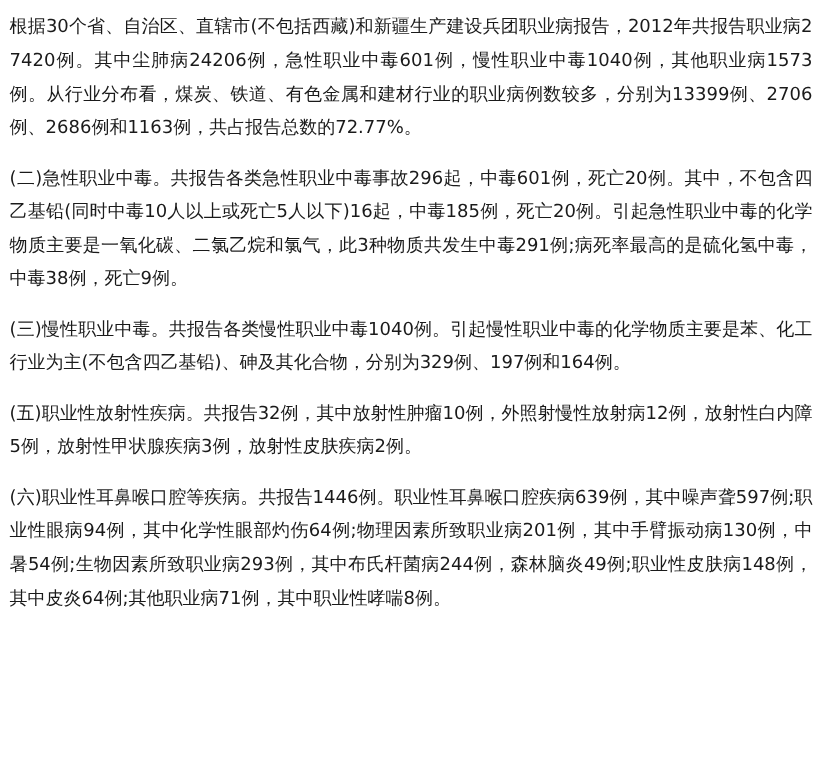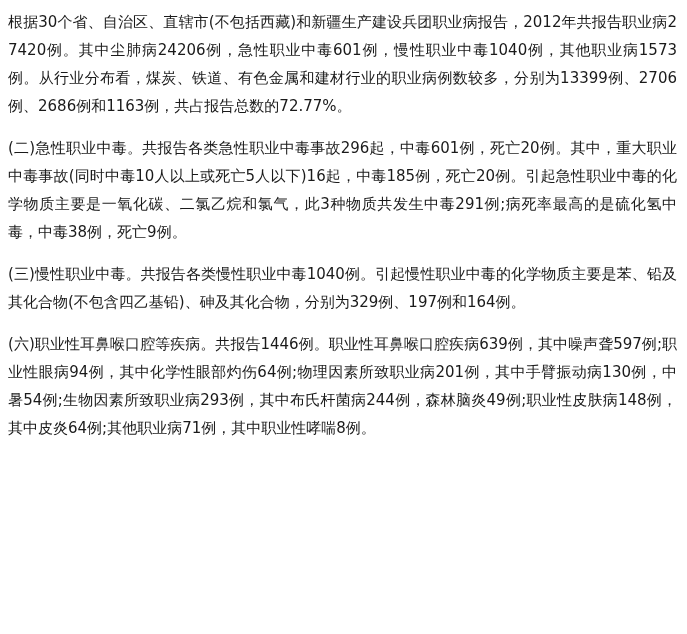--- a/index.html
+++ b/index.html
@@ -33,16 +33,17 @@
   }
   .para.last {
     margin-bottom: 0;
   }
 </style>
 </head>
 <body>
 
 <div class="page">
   <p class="para">根据30个省、自治区、直辖市(不包括西藏)和新疆生产建设兵团职业病报告，2012年共报告职业病27420例。其中尘肺病24206例，急性职业中毒601例，慢性职业中毒1040例，其他职业病1573例。从行业分布看，煤炭、铁道、有色金属和建材行业的职业病例数较多，分别为13399例、2706例、2686例和1163例，共占报告总数的72.77%。</p>
-  <p class="para">(二)急性职业中毒。共报告各类急性职业中毒事故296起，中毒601例，死亡20例。其中，重大职业中毒事故(同时中毒10人以上或死亡5人以下)16起，中毒185例，死亡20例。引起急性职业中毒的化学物质主要是一氧化碳、二氯乙烷和氯气，此3种物质共发生中毒291例;病死率最高的是硫化氢中毒，中毒38例，死亡9例。</p>
-  <p class="para">(三)慢性职业中毒。共报告各类慢性职业中毒1040例。引起慢性职业中毒的化学物质主要是苯、铅及其化合物(不包含四乙基铅)、砷及其化合物，分别为329例、197例和164例。</p>
+  <p class="para">(二)急性职业中毒。共报告各类急性职业中毒事故296起，中毒601例，死亡20例。其中，不包含四乙基铅(同时中毒10人以上或死亡5人以下)16起，中毒185例，死亡20例。引起急性职业中毒的化学物质主要是一氧化碳、二氯乙烷和氯气，此3种物质共发生中毒291例;病死率最高的是硫化氢中毒，中毒38例，死亡9例。</p>
+  <p class="para">(三)慢性职业中毒。共报告各类慢性职业中毒1040例。引起慢性职业中毒的化学物质主要是苯、化工行业为主(不包含四乙基铅)、砷及其化合物，分别为329例、197例和164例。</p>
+  <p class="para">(五)职业性放射性疾病。共报告32例，其中放射性肿瘤10例，外照射慢性放射病12例，放射性白内障5例，放射性甲状腺疾病3例，放射性皮肤疾病2例。</p>
   <p class="para last">(六)职业性耳鼻喉口腔等疾病。共报告1446例。职业性耳鼻喉口腔疾病639例，其中噪声聋597例;职业性眼病94例，其中化学性眼部灼伤64例;物理因素所致职业病201例，其中手臂振动病130例，中暑54例;生物因素所致职业病293例，其中布氏杆菌病244例，森林脑炎49例;职业性皮肤病148例，其中皮炎64例;其他职业病71例，其中职业性哮喘8例。</p>
 </div>
 
 </body></html>

